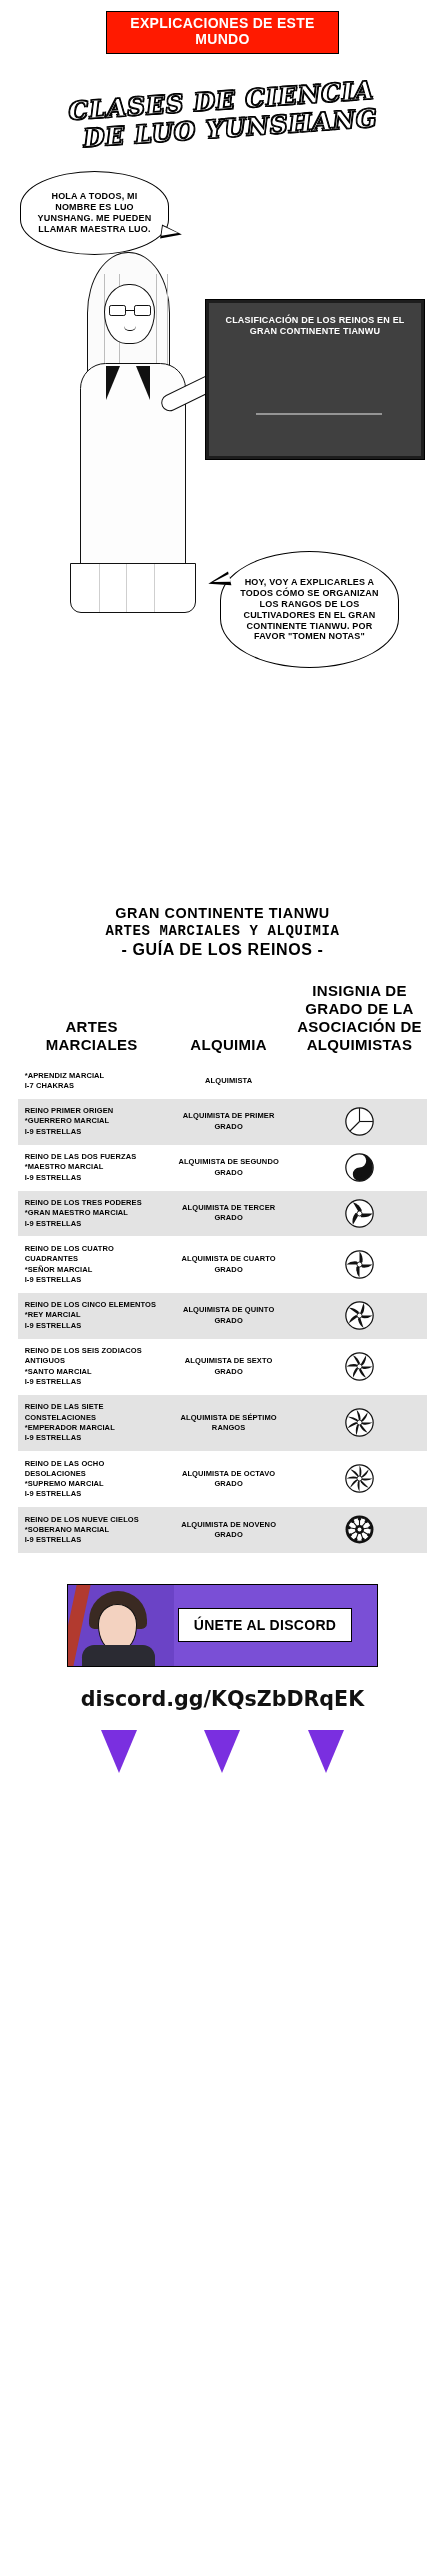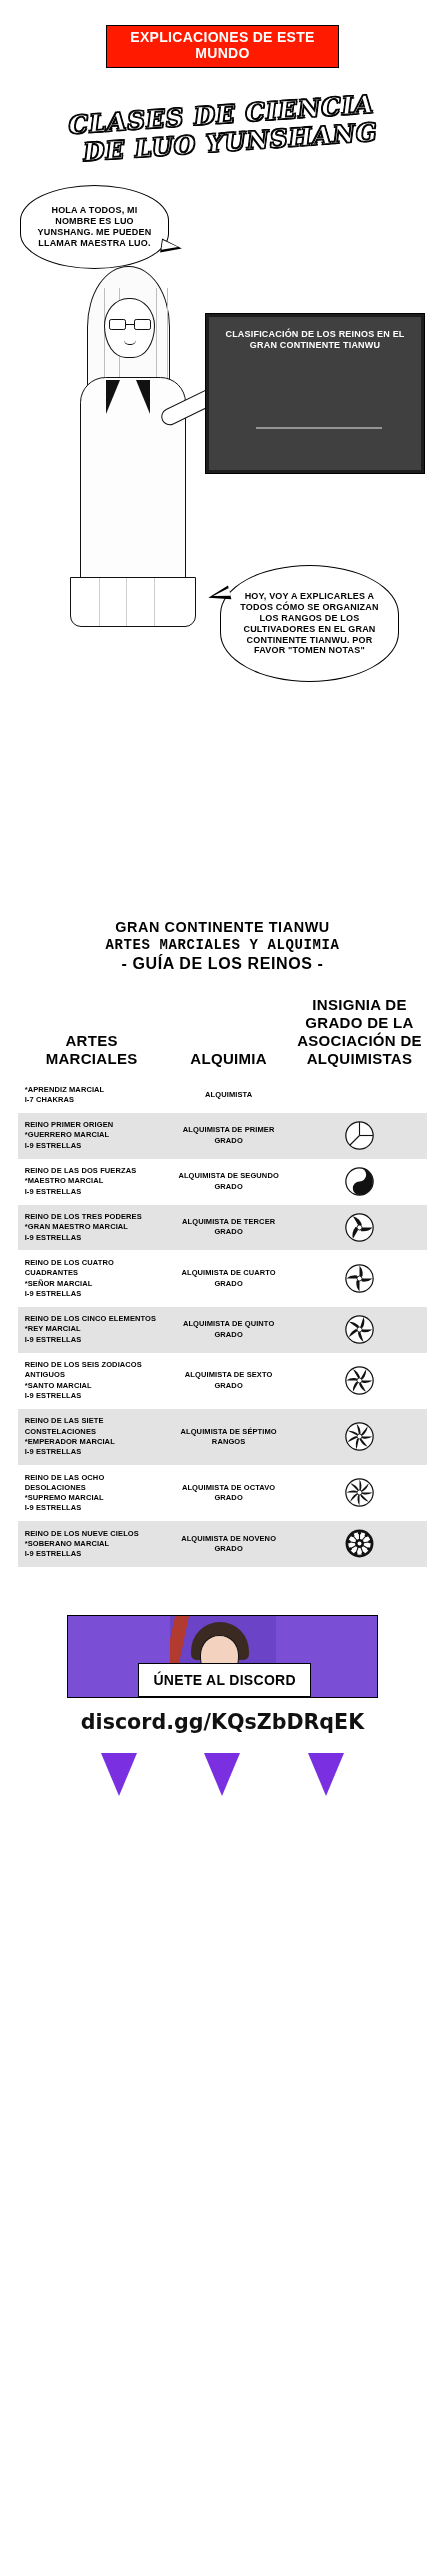--- a/index.html
+++ b/index.html
@@ -14,21 +14,21 @@
     min-height: 2576px;
     margin: 0 auto;
     position: relative;
     background: #ffffff;
     overflow: hidden;
   }
 
   
   .top-banner-wrap {
     width: 100%;
-    padding-top: 25px;
+    padding-top: 11px;
     display: flex;
     justify-content: center;
   }
   .top-banner {
     background: #ff1a00;
     color: #ffffff;
     font-weight: bold;
     font-size: 14px;
     line-height: 1.12;
     letter-spacing: 0.3px;
@@ -301,29 +301,28 @@
     letter-spacing: 0.1px;
   }
   .rank-table tr.shade td { background: #e3e3e3; }
   .rank-table td.c-mart { text-align: left; }
   .rank-table td.c-alq { text-align: center; }
   .rank-table td.c-emb { text-align: center; }
   .emblem-cell svg { display: block; margin: 0 auto; }
 
   
   .promo {
-    margin: 48px auto 0 auto;
+    margin: 31px auto 0 auto;
     width: 311px;
     background: #7a4fd6;
     border: 1.7px solid #000;
     height: 83px;
     position: relative;
     display: flex;
     align-items: center;
-    flex-direction: column;
   }
   .promo-art {
     width: 106px; height: 100%;
     position: relative;
     overflow: hidden;
     background: #6b43c6;
   }
   .promo-art .face {
     position: absolute; left: 30px; top: 19px;
     width: 39px; height: 47px;
@@ -352,21 +351,21 @@
     background: #ffffff;
     border: 1.7px solid #000;
     color: #000;
     font-weight: bold;
     font-size: 14px;
     letter-spacing: 0.3px;
     padding: 7.8px 14.4px;
     margin-left: 4.4px;
   }
   .discord-url {
-    margin-top: 12px;
+    margin-top: 20px;
     text-align: center;
     font-family: "DejaVu Sans", sans-serif;
     font-weight: bold;
     font-size: 20.6px;
     letter-spacing: 0px;
     color: #111;
   }
   .arrows {
     margin: 19px auto 0 auto;
     width: 311px;

